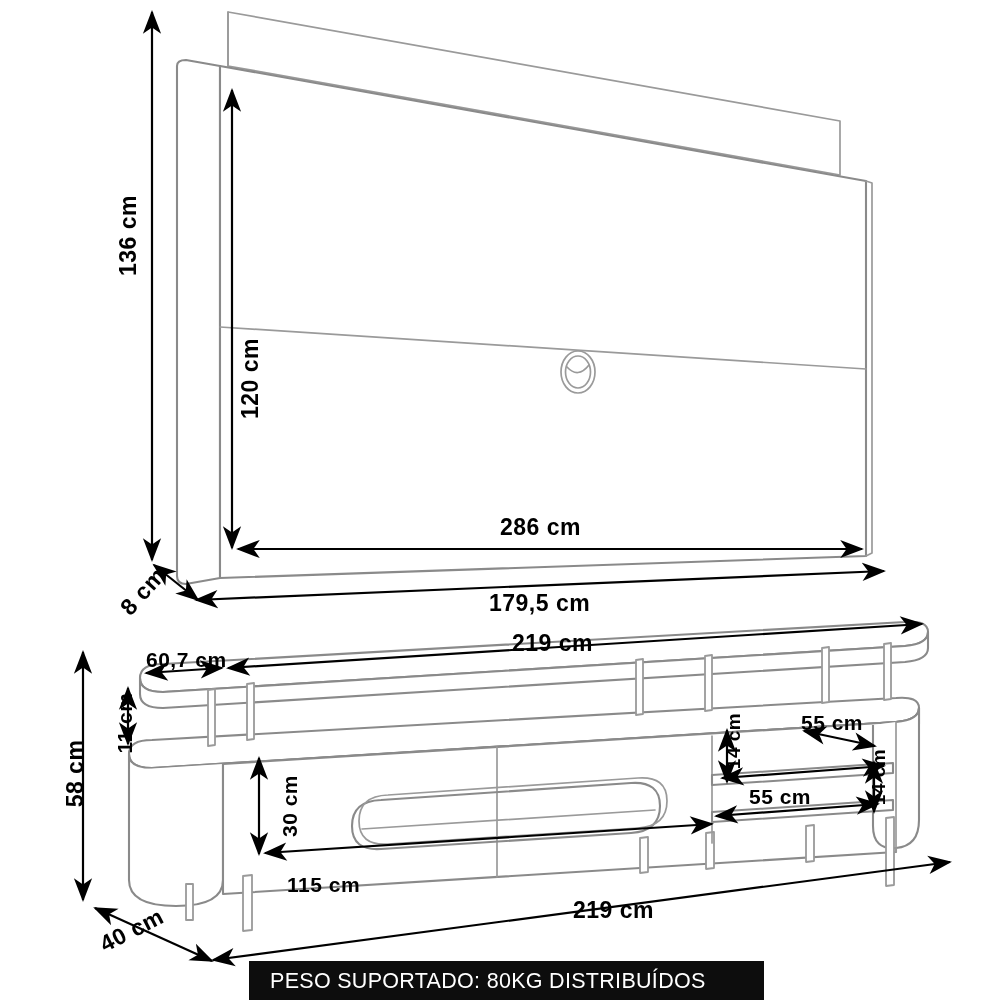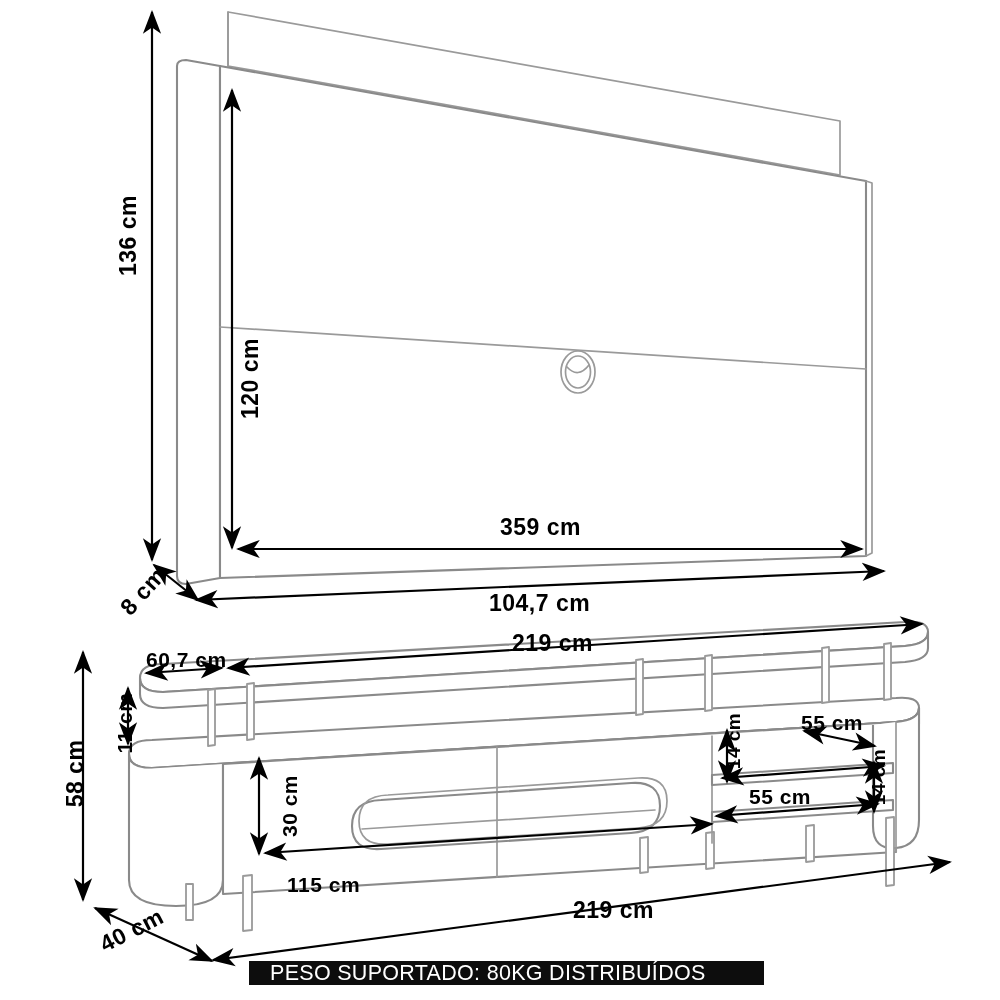--- a/index.html
+++ b/index.html
@@ -24,21 +24,21 @@
     font-size:23px;font-weight:700;color:#000;
     letter-spacing:.5px;white-space:nowrap;
     transform-origin:50% 50%;
     user-select:none;
   }
   .dtext.sm{font-size:21px;}
   .dtext.rot{transform:rotate(-90deg);}
 
   #banner{
     position:absolute;left:249px;top:961px;
-    width:515px;height:24px;background:#0d0d0d;
+    width:515px;height:40px;background:#0d0d0d;
     display:flex;align-items:center;gap:9px;
     padding:0 12px;box-sizing:border-box;
   }
   #banner .btxt{
     color:#ffffff;font-size:21.5px;font-weight:400;
     letter-spacing:.3px;white-space:nowrap;
     font-family:"Liberation Sans","DejaVu Sans",sans-serif;
   }
   #banner .kg{flex:0 0 auto;line-height:0;}
 </style>
@@ -199,23 +199,23 @@
       <g>
         <path class="dim" d="M95,908 L212,961" marker-start="url(#ahR)" marker-end="url(#ahL)"></path>
       </g>
     </g>
   </svg>
 
   <div class="dtext rot" style="left:88px;top:222px;">136 cm</div>
 
   <div class="dtext rot" style="left:210px;top:365px;">120 cm</div>
 
-  <div class="dtext" style="left:500px;top:514px;">359 cm</div>
-
-  <div class="dtext" style="left:489px;top:590px;">104,7 cm</div>
+  <div class="dtext" style="left:500px;top:514px;">286 cm</div>
+
+  <div class="dtext" style="left:489px;top:590px;">179,5 cm</div>
 
   <div class="dtext" style="left:116px;top:578px;transform:rotate(-48deg);">8 cm</div>
 
   <div class="dtext rot" style="left:42px;top:760px;">58 cm</div>
 
   <div class="dtext rot sm" style="left:95px;top:711px;">11 cm</div>
 
   <div class="dtext sm" style="left:146px;top:648px;">60,7 cm</div>
 
   <div class="dtext" style="left:512px;top:630px;">219 cm</div>

